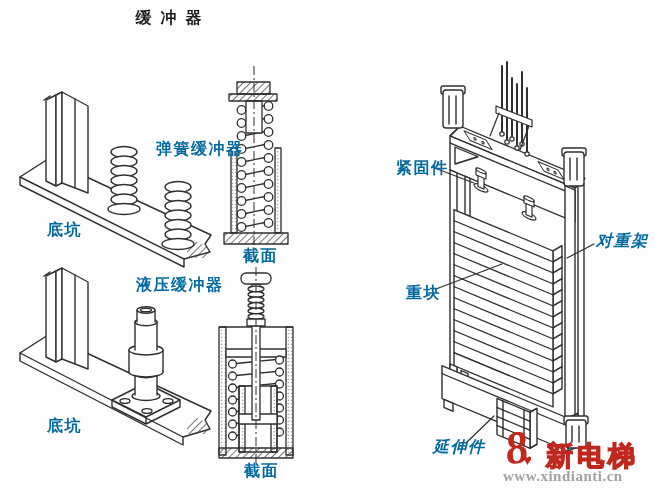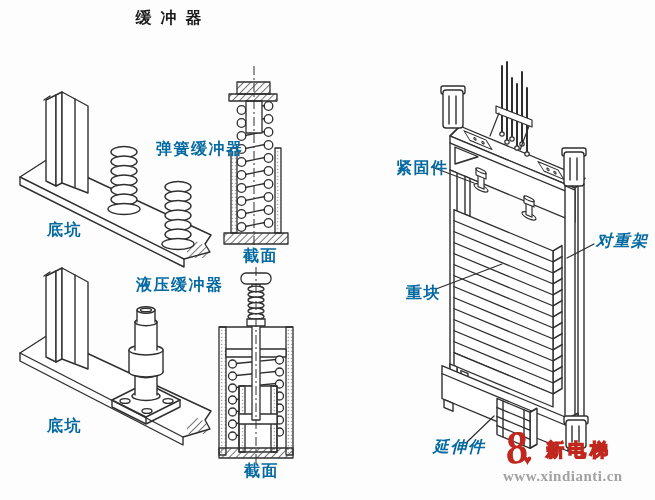--- a/index.html
+++ b/index.html
@@ -7,21 +7,21 @@
          font-family:"Liberation Serif","DejaVu Serif",serif;}
   svg{position:absolute;left:0;top:0;}
   .ttl{position:absolute;font-size:16px;font-weight:700;letter-spacing:9px;color:#1b1b1b;
        text-align:center;white-space:nowrap;}
   .lbl{position:absolute;font-size:16px;font-weight:600;letter-spacing:1.5px;color:#0369a1;
        white-space:nowrap;}
   .wm{position:absolute;white-space:nowrap;}
   .wm-logo{position:absolute;left:505px;top:425px;font-size:46px;font-weight:700;font-style:italic;
            color:#c0281e;transform:rotate(-10deg);line-height:1;}
   .wm-heart{position:absolute;left:523px;top:452px;font-size:15px;color:#c0281e;}
-  .wm-brand{position:absolute;left:546px;top:438px;font-size:18px;font-weight:700;letter-spacing:4px;
+  .wm-brand{position:absolute;left:546px;top:438px;font-size:27px;font-weight:700;letter-spacing:4px;
             color:#0369a1;-webkit-text-stroke:1.4px #c0281e;}
   .wm-url{position:absolute;left:503px;top:468px;font-size:15px;font-weight:700;letter-spacing:0.5px;
           color:#a2a2a2;font-family:Liberation Serif, serif;}
 </style>
 </head>
 <body>
 
 <div id="stage">
 
 <svg width="655" height="500" viewBox="0 0 655 500">

